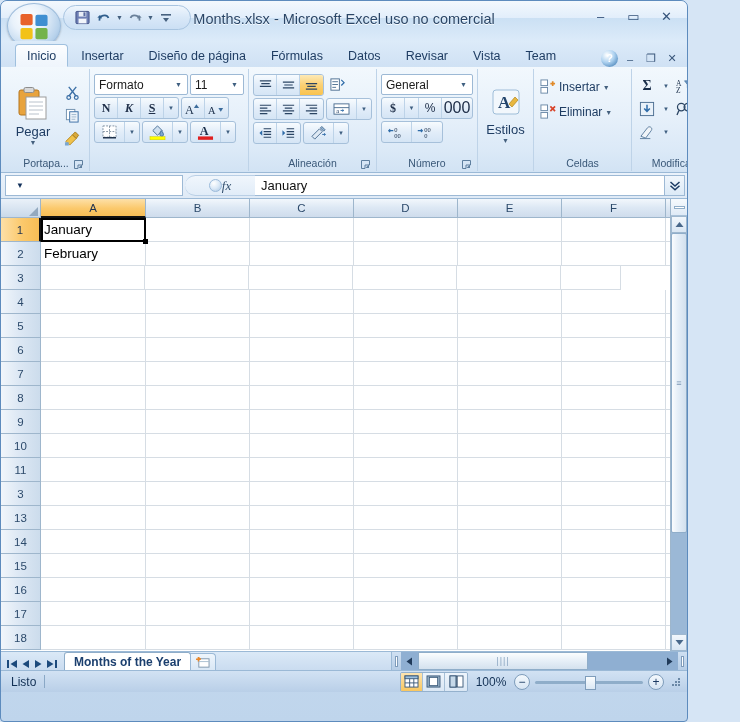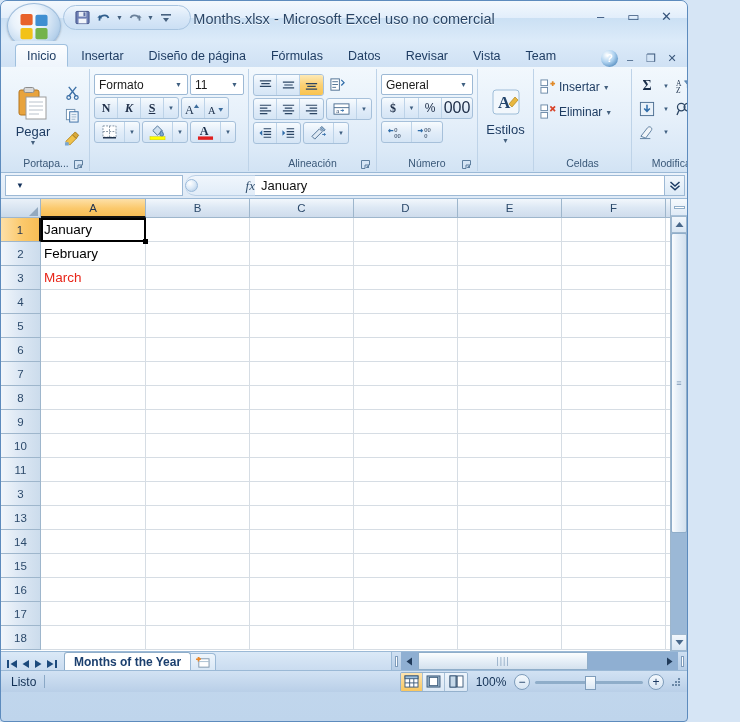--- a/index.html
+++ b/index.html
@@ -178,21 +178,21 @@
     width: 178px; background: #fff;
     border: 1px solid #9db9d5;
     display: flex; align-items: center;
     font-size: 12.5px; color: #111;
     padding-left: 6px;
   }
   .nb-txt { flex: 1; text-align: center; padding-right: 12px;}
   .nb-ar { width: 16px; text-align:center; color: #12305a; font-size: 8px; cursor:pointer;}
   .fx-zone {
     width: 70px;
-    display: flex; align-items: center; justify-content: space-between;
+    display: flex; align-items: center; justify-content: center;
     background: linear-gradient(180deg,#f0f6fc 0%,#e1ecf8 100%);
     border-top: 1px solid #b9cfe6; border-bottom: 1px solid #b9cfe6;
     border-radius: 11px 0 0 11px;
     margin-left: 2px;
   }
   .fx-dot {
     width: 13px; height: 13px; border-radius: 50%;
     background: radial-gradient(circle at 35% 30%, #ffffff 0%, #dbe9f7 50%, #aac6e2 100%);
     border: 1px solid #9bbada;
   }
@@ -1034,23 +1034,20 @@
                 <span>February</span>
               </div>
               <div class="cell" style="width: 104px;"></div>
               <div class="cell" style="width: 104px;"></div>
               <div class="cell" style="width: 104px;"></div>
               <div class="cell" style="width: 104px;"></div>
               <div class="cell" style="width: 104px;"></div>
               <div class="cell" style="width: 60px;"></div>
             </div>
             <div class="cellrow">
-              <div class="cell red" style="width: 105px;">
-                <span>March</span>
-              </div>
               <div class="cell" style="width: 104px;"></div>
               <div class="cell" style="width: 104px;"></div>
               <div class="cell" style="width: 104px;"></div>
               <div class="cell" style="width: 104px;"></div>
               <div class="cell" style="width: 104px;"></div>
               <div class="cell" style="width: 60px;"></div>
             </div>
             <div class="cellrow">
               <div class="cell" style="width: 105px;"></div>
               <div class="cell" style="width: 104px;"></div>

